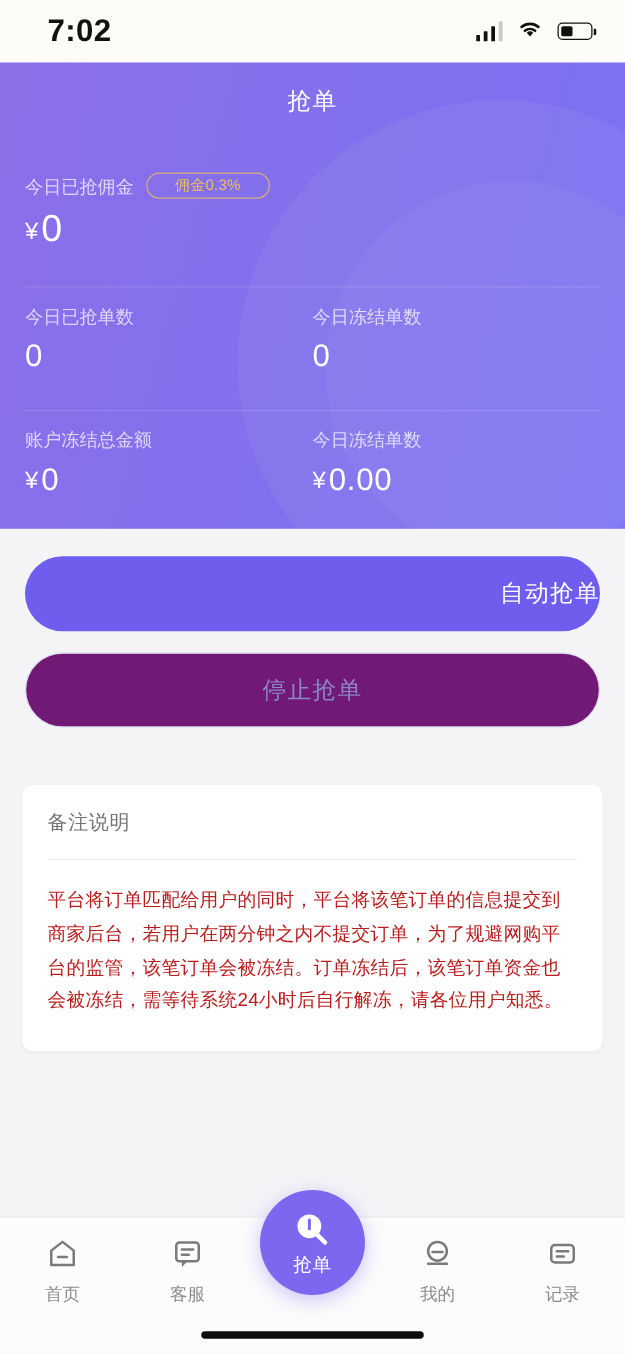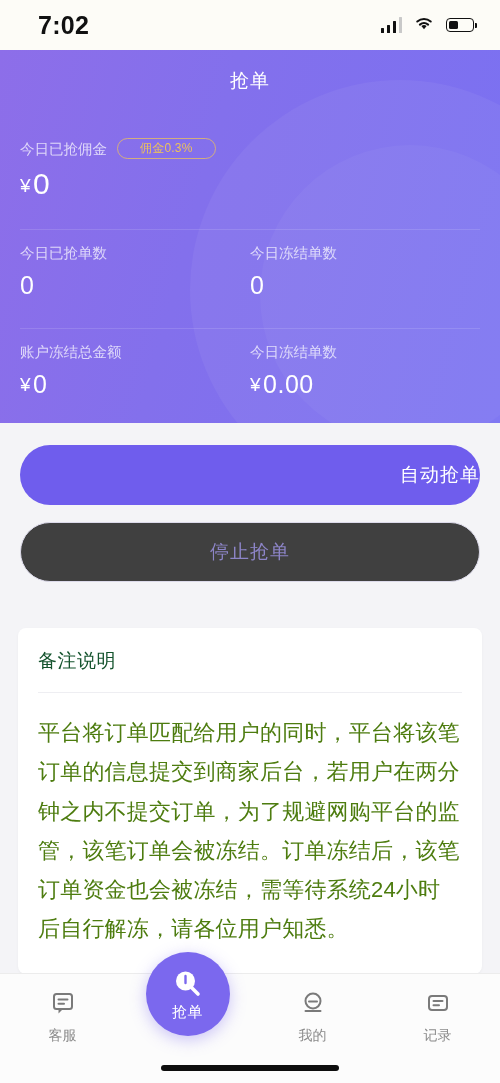--- a/index.html
+++ b/index.html
@@ -60,32 +60,32 @@
   .grp { padding:16px 20px 0; position:relative; }
 
   
   .actions { padding:22px 20px 0; }
   .btn {
     display:block; width:100%; border-radius:40px; text-align:center;
     font-size:19px; letter-spacing:1px; cursor:pointer;
   }
   .btn-primary { background:#6f5ded; color:#fff; padding:17px 0; border:none;text-align:right; }
   .btn-outline {
-    background:#404040; color:#8d85c8; padding:16px 0;
+    background:#701a75; color:#8d85c8; padding:16px 0;
     border:1px solid #dcdaea; margin-top:17px;
   }
 
   
   .card {
     margin:46px 18px 0; background:#fff; border-radius:8px;
     padding:20px 20px 26px; box-shadow:0 1px 3px rgba(0,0,0,0.04);
   }
-  .card-title { color:#14532d; font-size:19px; letter-spacing:0.5px; }
+  .card-title { color:#737373; font-size:16px; letter-spacing:0.5px; }
   .card-rule { height:1px; background:#eeeef2; margin:18px 0 20px; }
-  .card-body { color:#4d7c0f; font-size:22px; line-height:1.78; letter-spacing:0.2px; }
+  .card-body { color:#b91c1c; font-size:15px; line-height:1.78; letter-spacing:0.2px; }
 
   
   .tabbar {
     position:absolute; left:0; right:0; bottom:0; height:110px;
     background:#fcfcfc; border-top:1px solid #ececec;
     display:flex; align-items:flex-start; padding-top:14px;
   }
   .tab { flex:1 1 20%; display:flex; flex-direction:column; align-items:center; gap:9px; cursor:pointer; }
   .tab-label { font-size:14px; color:#8b8b8b; }
   .tab svg { display:block; }
@@ -185,20 +185,29 @@
   </div>
 
   <div class="card">
     <div class="card-title">备注说明</div>
     <div class="card-rule"></div>
     <div class="card-body">平台将订单匹配给用户的同时，平台将该笔订单的信息提交到商家后台，若用户在两分钟之内不提交订单，为了规避网购平台的监管，该笔订单会被冻结。订单冻结后，该笔订单资金也会被冻结，需等待系统24小时后自行解冻，请各位用户知悉。</div>
   </div>
 
   <div class="tabbar">
 
+    <div class="tab">
+      <span>
+        <svg width="30" height="30" viewBox="0 0 30 30">
+          <path d="M6 12.5 L15 5.5 L24 12.5 V24 H6 Z" fill="none" stroke="#7a7a7a" stroke-width="2" stroke-linejoin="round"></path>
+          <line x1="11.5" y1="17.5" x2="18.5" y2="17.5" stroke="#7a7a7a" stroke-width="2" stroke-linecap="round"></line>
+        </svg>
+      </span>
+      <span class="tab-label">首页</span>
+    </div>
 
     <div class="tab">
       <span>
         <svg width="30" height="30" viewBox="0 0 30 30">
           <rect x="6" y="6" width="18" height="15" rx="2.5" fill="none" stroke="#7a7a7a" stroke-width="2"></rect>
           <path d="M10.5 21 L10.5 25.5 L15 21 Z" fill="#7a7a7a"></path>
           <line x1="10.5" y1="11.5" x2="19.5" y2="11.5" stroke="#7a7a7a" stroke-width="2" stroke-linecap="round"></line>
           <line x1="10.5" y1="15.8" x2="16" y2="15.8" stroke="#7a7a7a" stroke-width="2" stroke-linecap="round"></line>
         </svg>
       </span>

